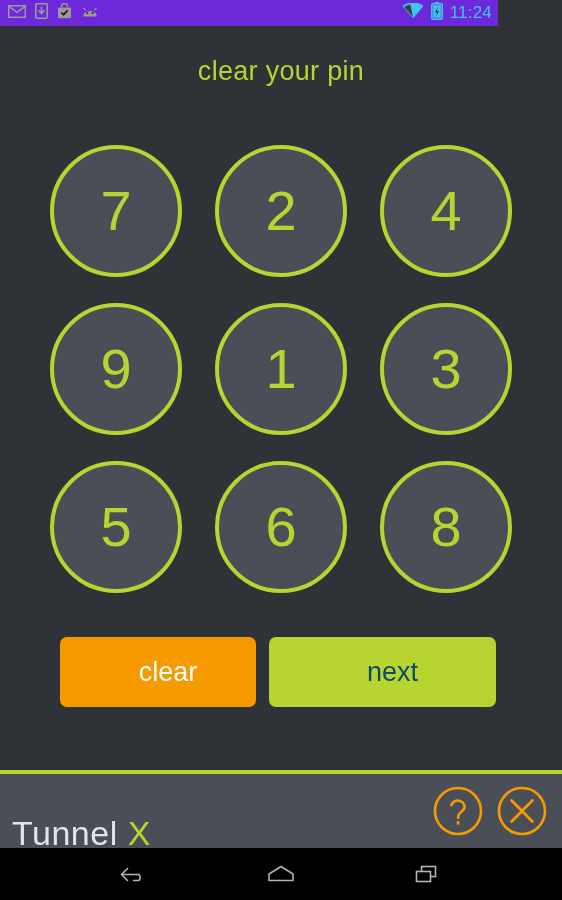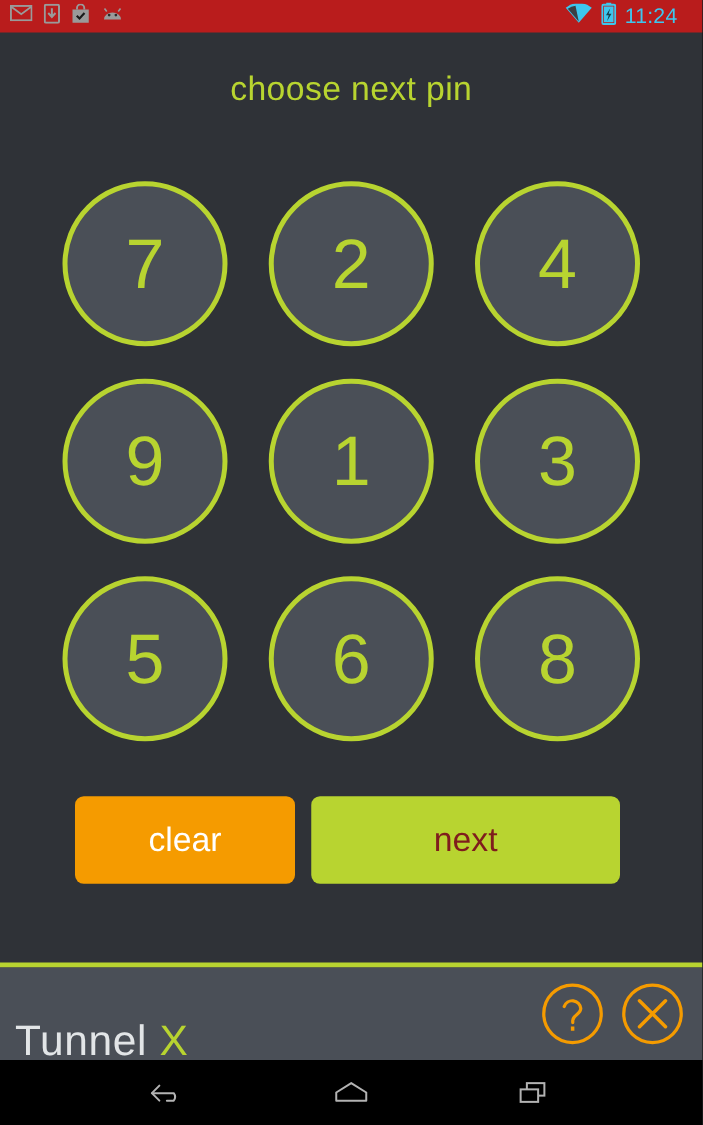--- a/index.html
+++ b/index.html
@@ -19,27 +19,27 @@
     width: 562px;
     height: 900px;
     background: #2f3237;
     overflow: hidden;
   }
 
   
   .statusbar {
     position: absolute;
     left: 0; top: 0;
-    width: 562px;
+    width: 498px;
     height: 26px;
-    background: #b91c1c;
+    background: #6d28d9;
     display: flex;
     align-items: center;
     box-sizing: border-box;
-    padding: 0 20px 0 8px;
+    padding: 0 6px 0 8px;
   }
   .status-left {
     display: flex;
     align-items: center;
     gap: 9px;
     flex: 0 0 auto;
   }
   .status-right {
     margin-left: auto;
     display: flex;
@@ -112,30 +112,31 @@
     height: 70px;
     border-radius: 7px;
     border: none;
     display: flex;
     align-items: center;
     justify-content: center;
     font-size: 27px;
     cursor: pointer;
     user-select: none;
     font-family: "Liberation Sans", sans-serif;
+    padding-left: 20px;
   }
   .btn-clear {
     width: 176px;
     background: #f59b00;
     color: #ffffff;
   }
   .btn-next {
     flex: 1;
     background: #b8d430;
-    color: #7f1d1d;
+    color: #0c4a6e;
   }
 
   
   .divider {
     position: absolute;
     left: 0;
     top: 770px;
     width: 562px;
     height: 4px;
     background: #b8d430;
@@ -246,21 +247,21 @@
           <rect x="4" y="0" width="4" height="1.8" fill="#3dc7ef"></rect>
           <rect x="0.8" y="1.8" width="10.4" height="15.4" rx="1" fill="none" stroke="#3dc7ef" stroke-width="1.6"></rect>
           <rect x="2.2" y="3.2" width="7.6" height="12.6" fill="#3dc7ef"></rect>
           <path d="M7.2 4.6 L3.8 10.2 L6.0 10.2 L4.6 15.0 L8.2 9.0 L5.9 9.0 Z" fill="#14414f"></path>
         </svg>
       </span>
       <span class="clock">11:24</span>
     </div>
   </div>
 
-  <div class="title">choose next pin</div>
+  <div class="title">clear your pin</div>
 
   <div class="keypad">
     <div class="keyrow">
       <div class="key">7</div>
       <div class="key">2</div>
       <div class="key">4</div>
     </div>
     <div class="keyrow">
       <div class="key">9</div>
       <div class="key">1</div>

